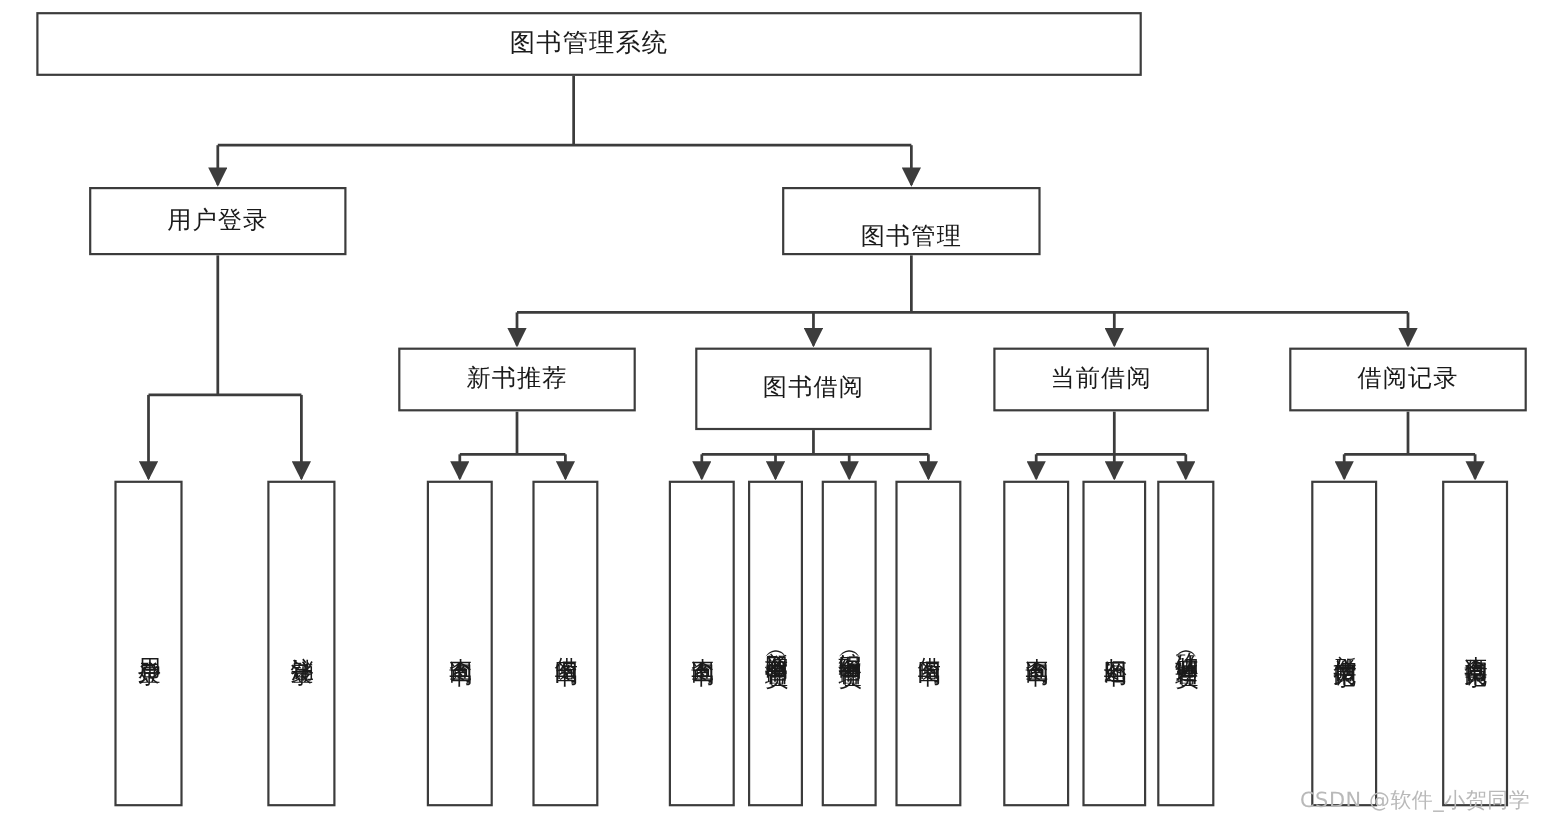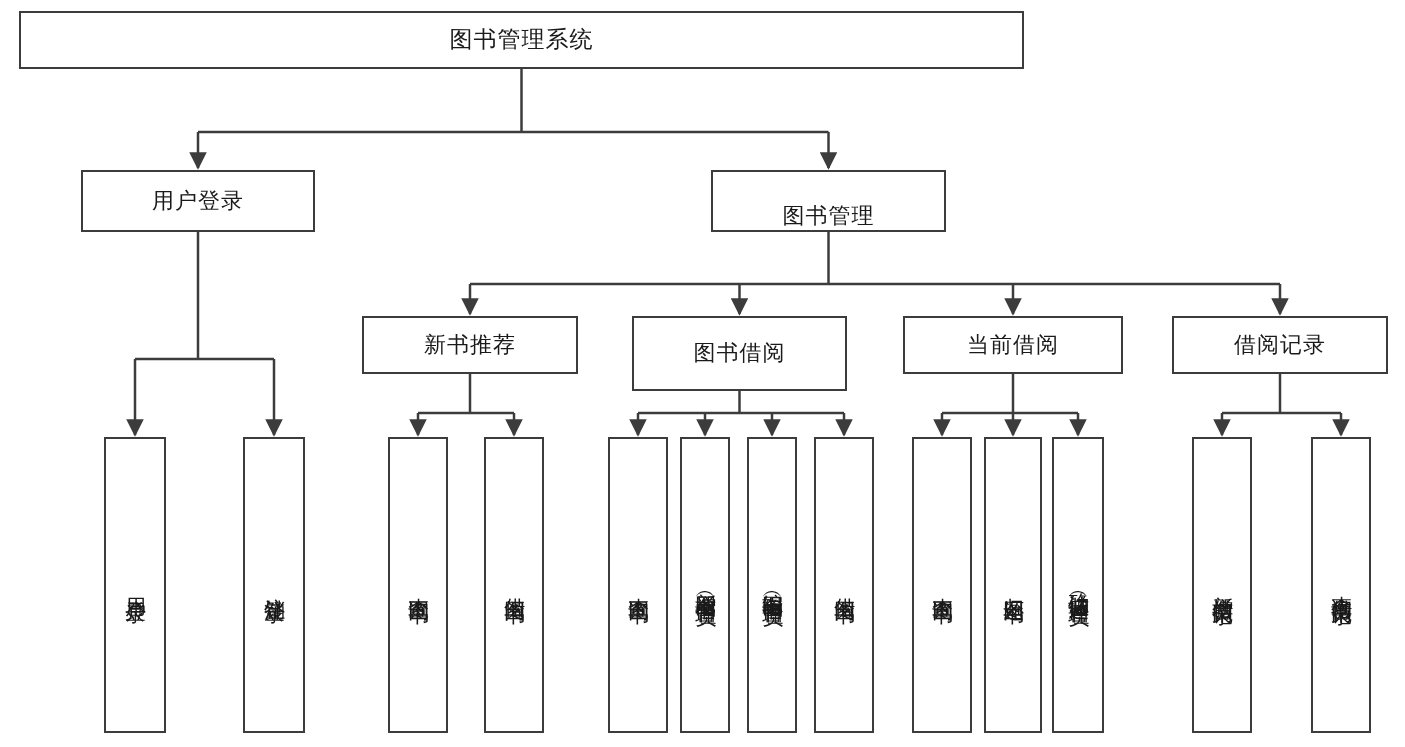--- a/index.html
+++ b/index.html
@@ -111,36 +111,36 @@
         <path d="M 1013 413 L 1013 435" marker-end="url(#arrow)"></path>
         <path d="M 1078 413 L 1078 435" marker-end="url(#arrow)"></path>
         <path d="M 1280 374 L 1280 413"></path>
         <path d="M 1222 413 L 1341 413"></path>
         <path d="M 1222 413 L 1222 435" marker-end="url(#arrow)"></path>
         <path d="M 1341 413 L 1341 435" marker-end="url(#arrow)"></path>
       </g>
   </svg>
 
   <div id="nodes">
-      <div class="node root" style="left: 19px; top: 11px; width: 1005px; height: 58px;">
+      <div class="node root" style="left: 33px; top: 11px; width: 1005px; height: 58px;">
         <span class="label">图书管理系统</span>
       </div>
       <div class="node" style="left: 81px; top: 170px; width: 234px; height: 62px;">
         <span class="label">用户登录</span>
       </div>
       <div class="node" style="left: 711px; top: 170px; width: 235px; height: 62px; align-items: flex-end;">
         <span class="label">图书管理</span>
       </div>
       <div class="node" style="left: 362px; top: 316px; width: 216px; height: 58px;">
         <span class="label">新书推荐</span>
       </div>
       <div class="node" style="left: 632px; top: 316px; width: 215px; height: 75px;">
         <span class="label">图书借阅</span>
       </div>
-      <div class="node" style="left: 903px; top: 316px; width: 220px; height: 58px;">
+      <div class="node" style="left: 903px; top: 316px; width: 196px; height: 58px;">
         <span class="label">当前借阅</span>
       </div>
       <div class="node" style="left: 1172px; top: 316px; width: 216px; height: 58px;">
         <span class="label">借阅记录</span>
       </div>
       <div class="node leaf" style="left: 104px; top: 437px; width: 62px; height: 296px;">
         <span class="label">用户登录</span>
       </div>
       <div class="node leaf" style="left: 243px; top: 437px; width: 62px; height: 296px;">
         <span class="label">注销登录</span>
@@ -173,13 +173,14 @@
         <span class="label">确认归还（管理员）</span>
       </div>
       <div class="node leaf" style="left: 1192px; top: 437px; width: 60px; height: 296px;">
         <span class="label">新增借阅记录</span>
       </div>
       <div class="node leaf" style="left: 1311px; top: 437px; width: 60px; height: 296px;">
         <span class="label">查询借阅记录</span>
       </div>
     </div>
 
+  <div id="watermark">CSDN @软件_小贺同学</div>
 </div>
 
 </body></html>

